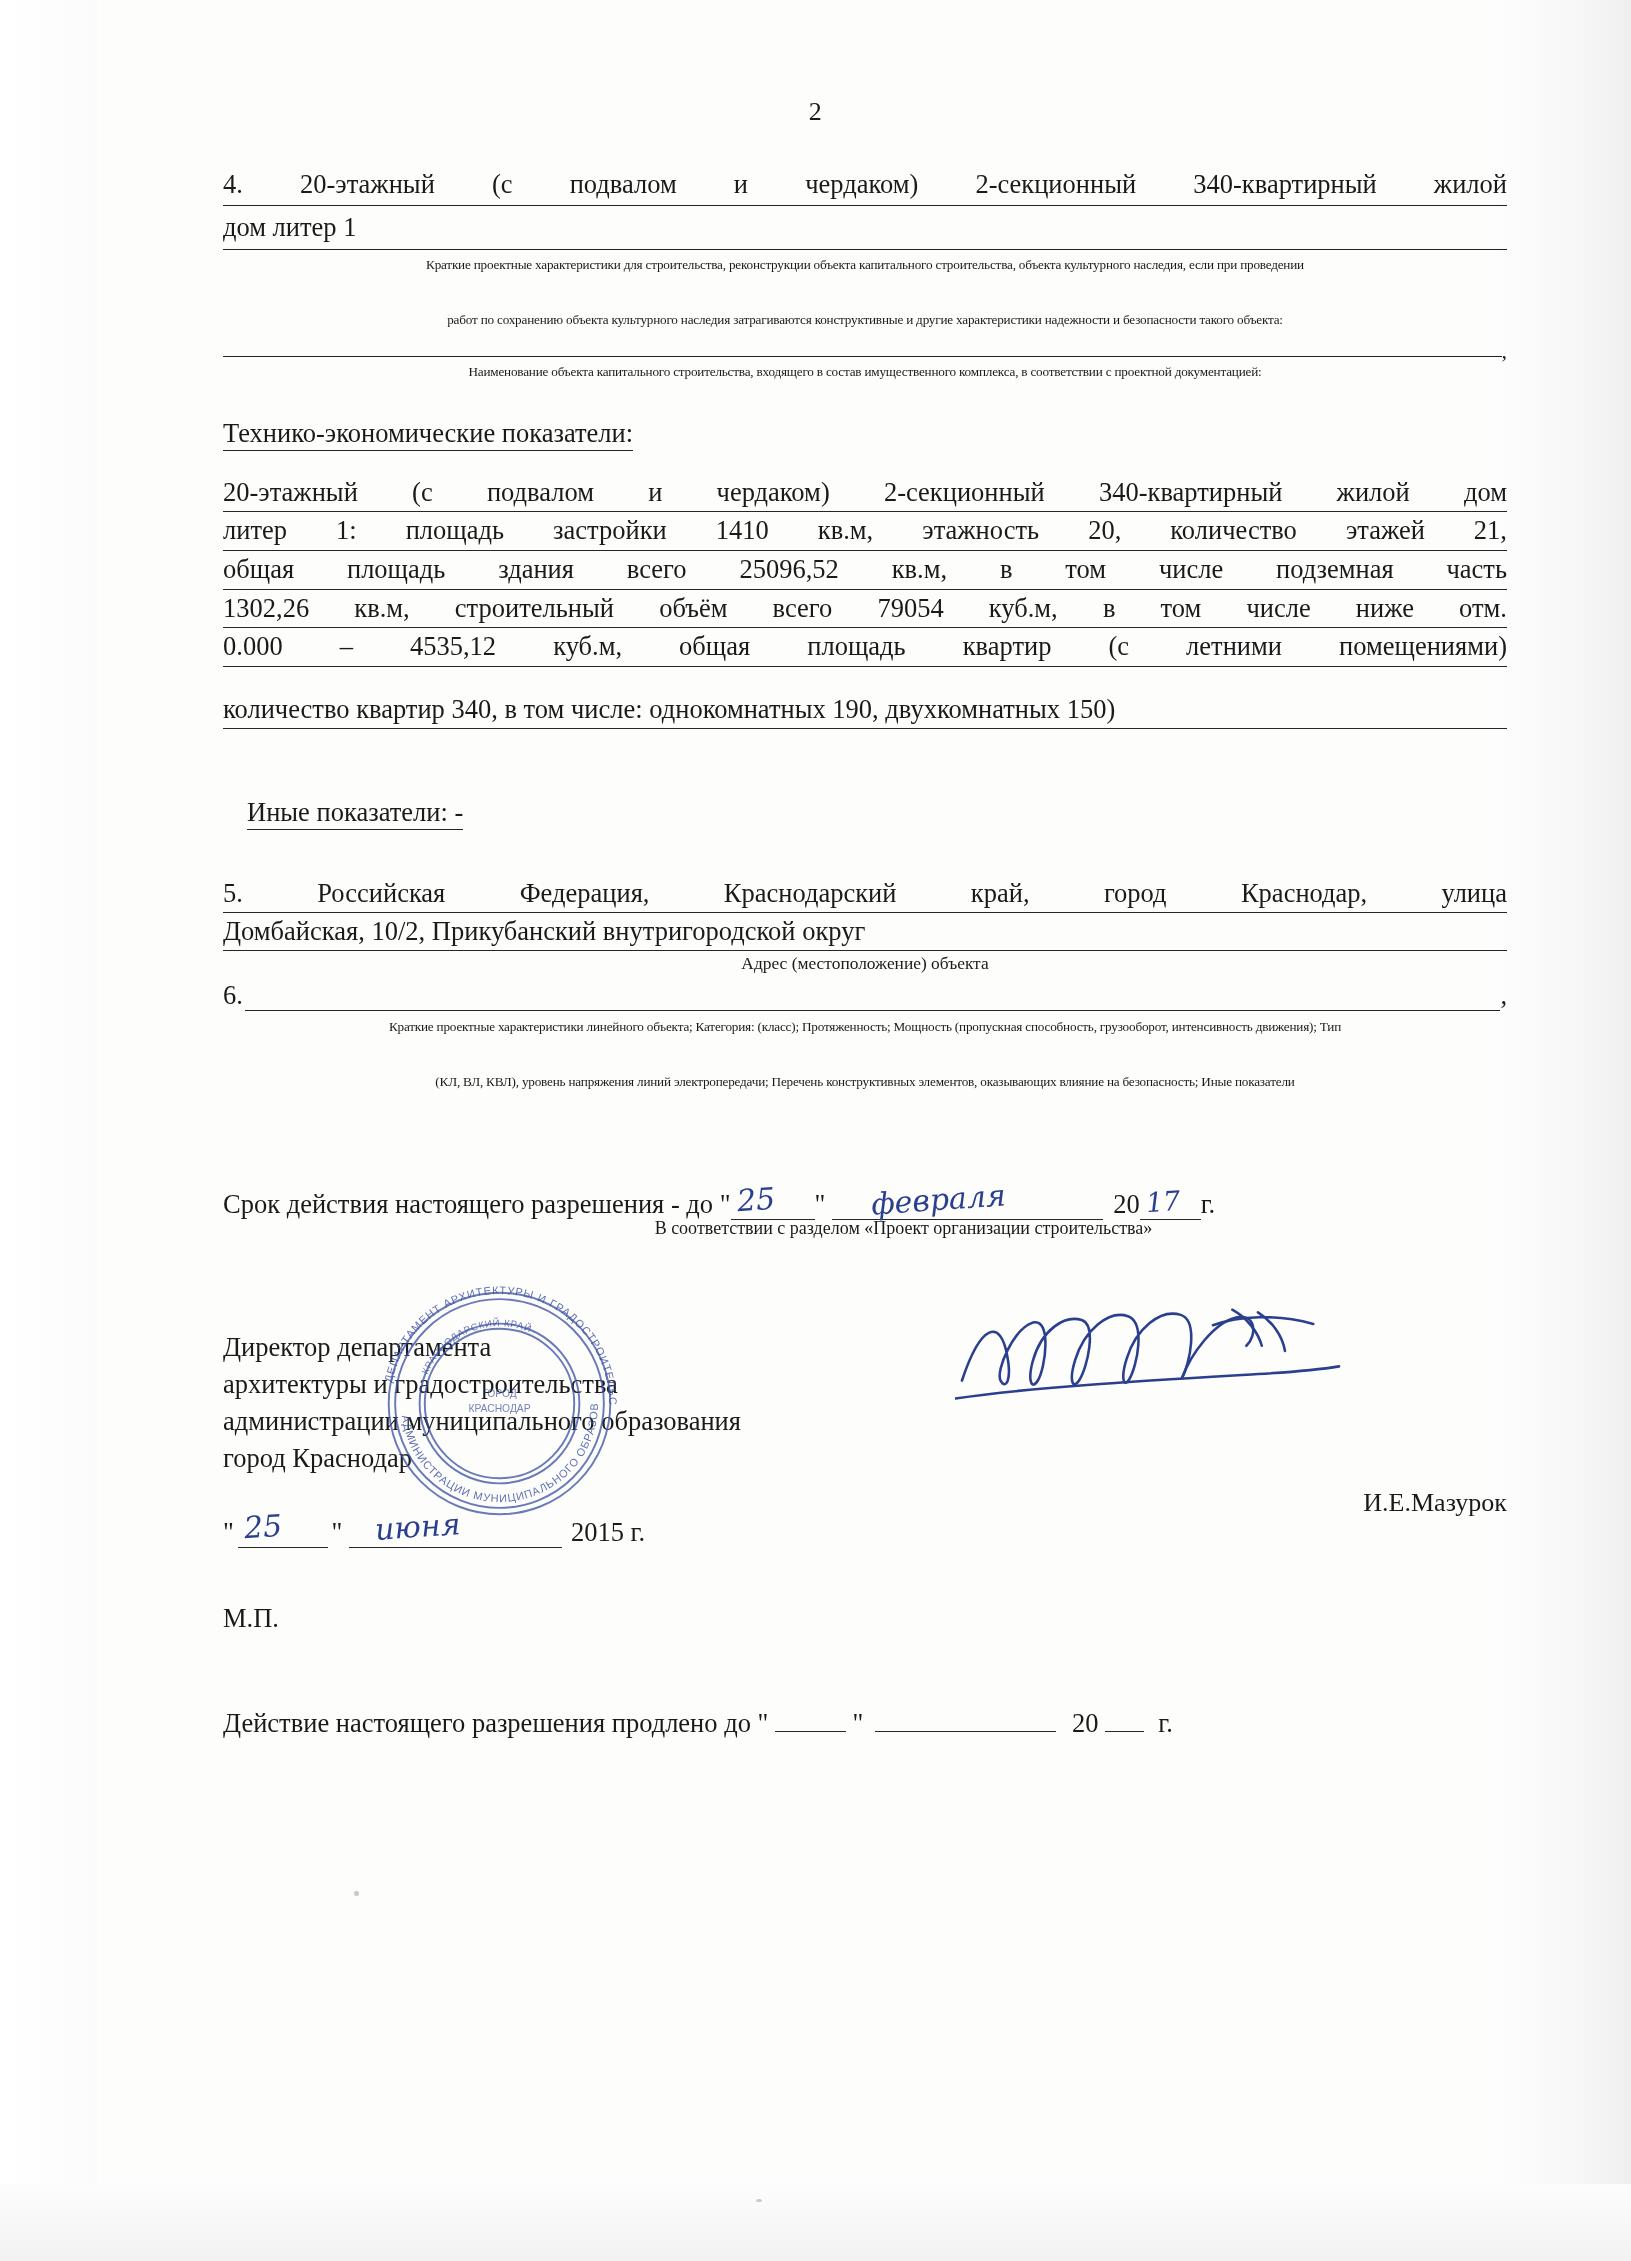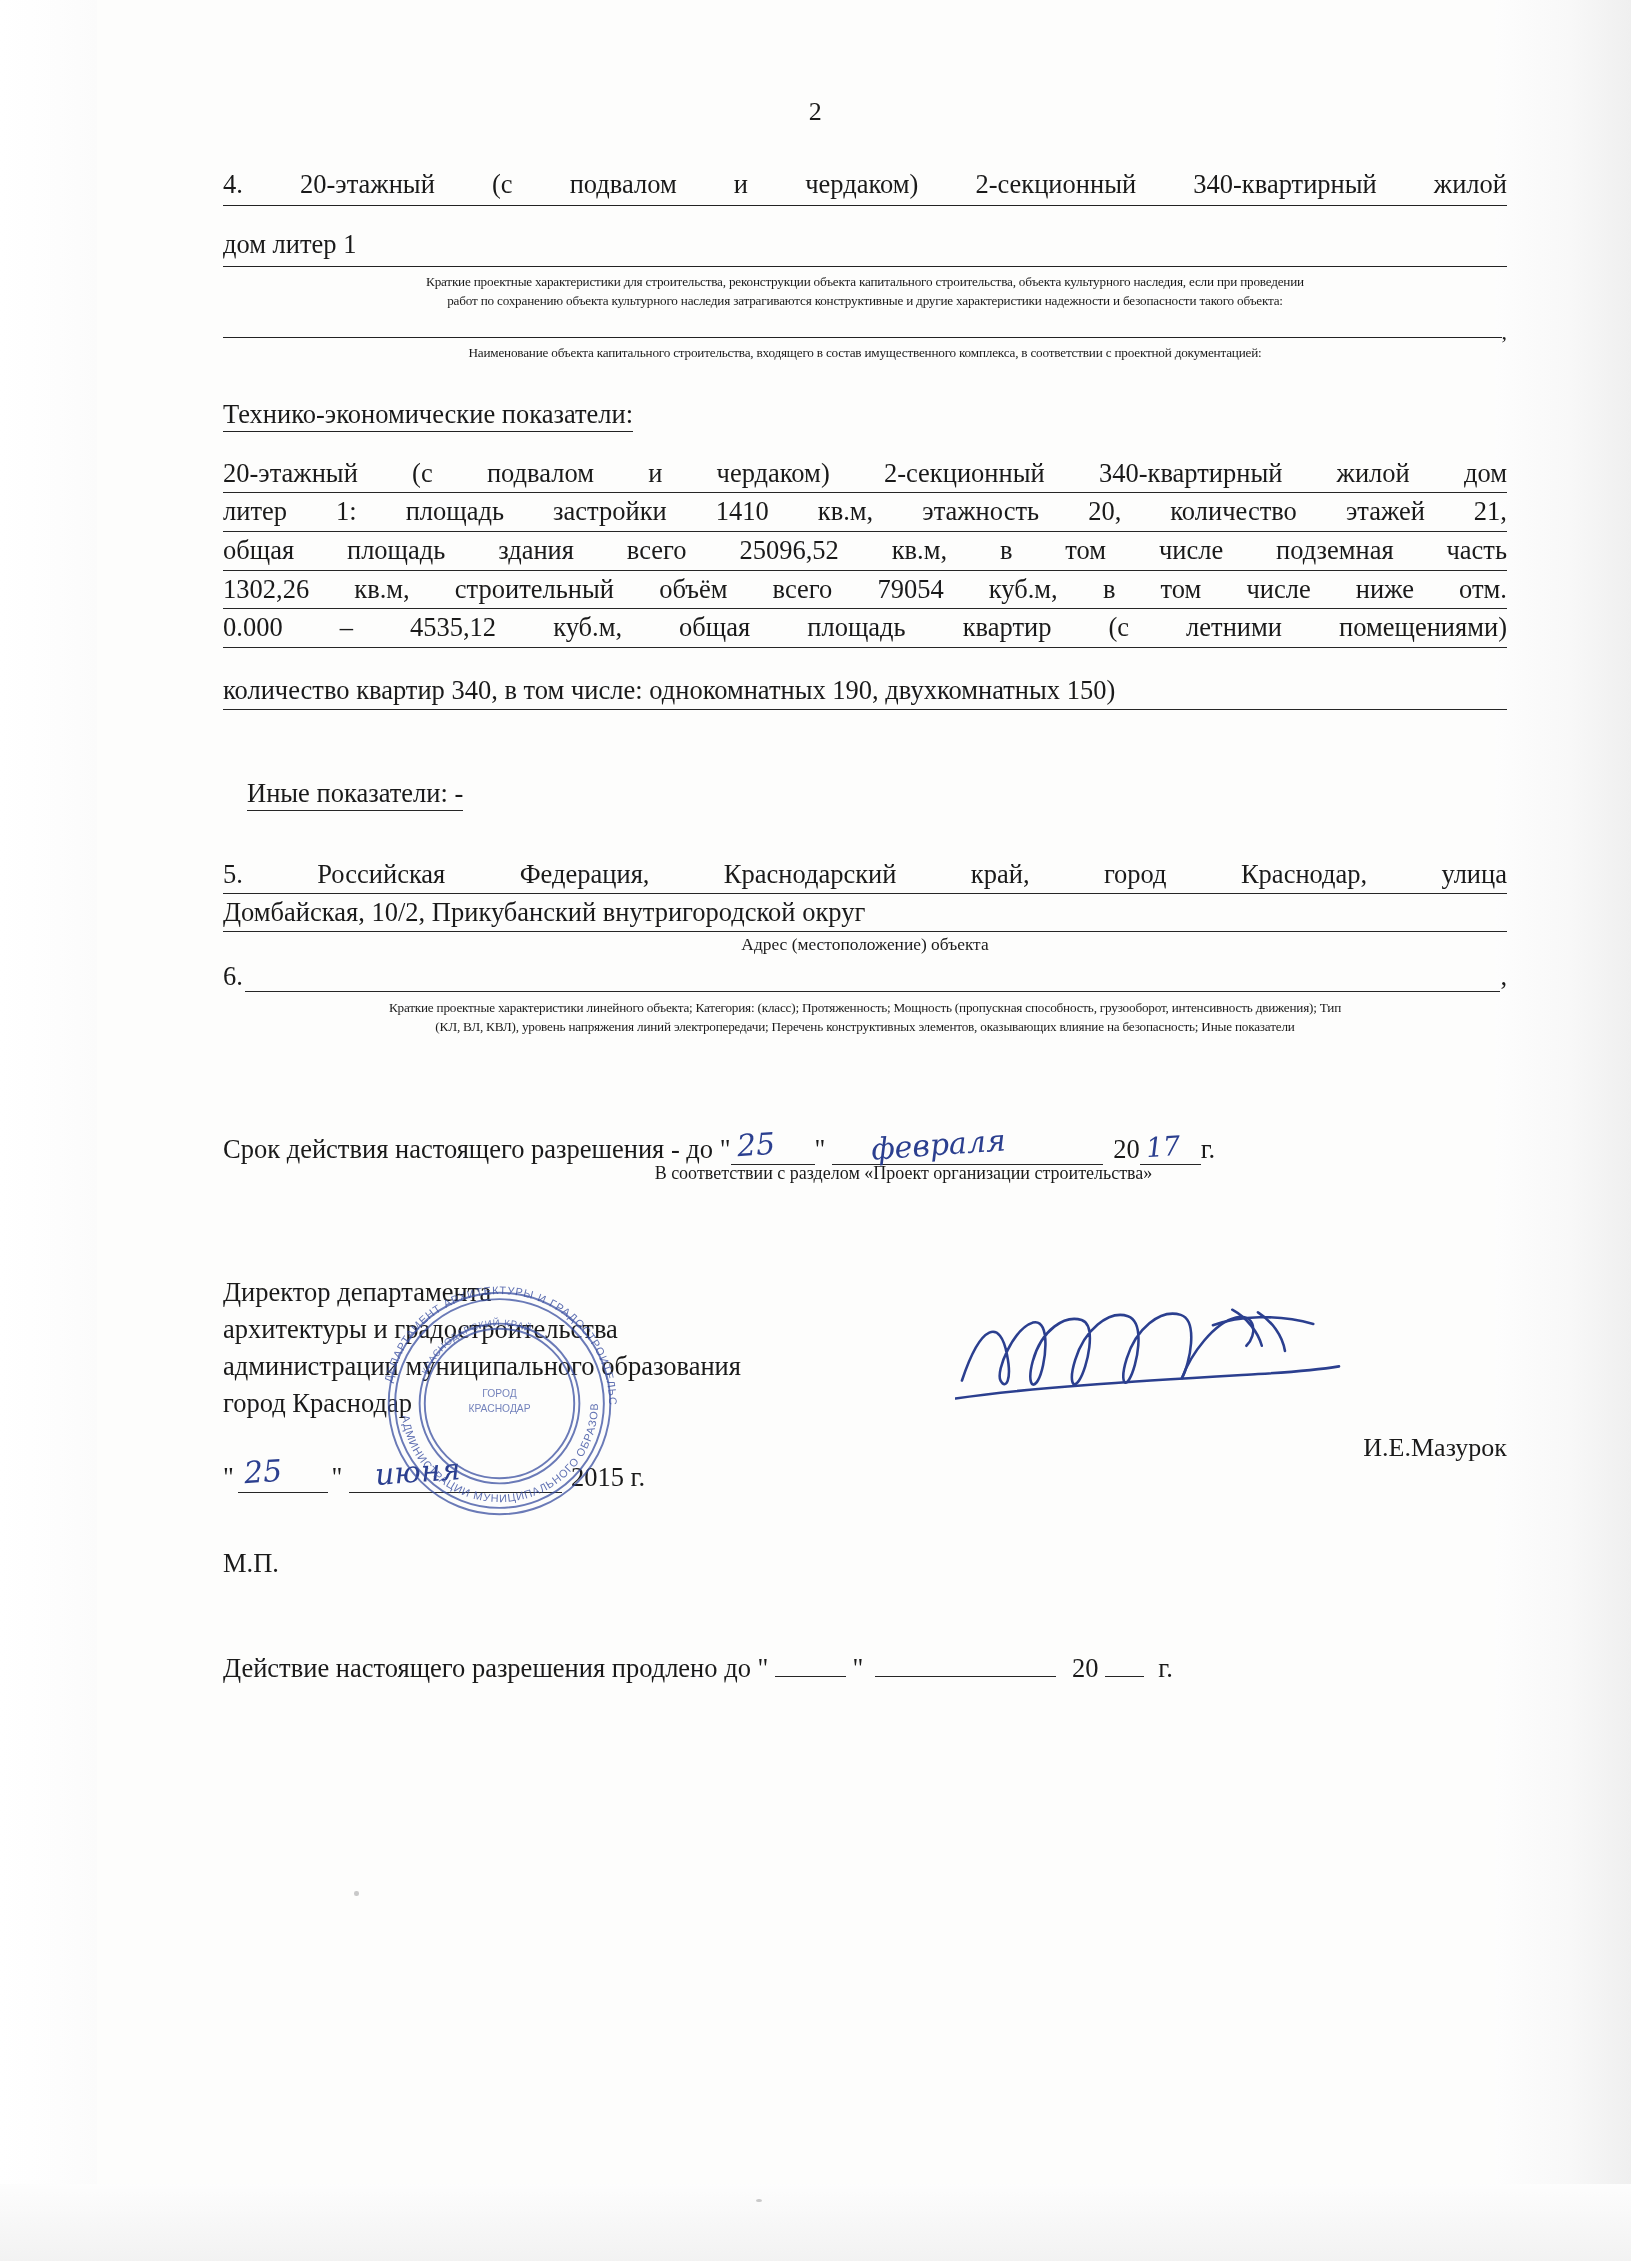--- a/index.html
+++ b/index.html
@@ -67,20 +67,21 @@
   }
   .small-caption {
     font-size: 13.2px;
     line-height: 19.4px;
     text-align: center;
     letter-spacing: -0.2px;
     margin: 0 auto;
   }
   .caption-wide {
     width: 1252px;
+    margin-top: 36px;
   }
   .rule {
     border-bottom: 1.3px solid #232323;
     height: 0;
   }
   .teo-title {
     font-size: 26.5px;
     margin-bottom: 20px;
   }
   .teo-lines div {
@@ -235,21 +236,21 @@
 
   <div class="page-number">2</div>
 
   <div class="content">
 
     <div>
       <div class="para underline-block justify-stretch" style="white-space:nowrap;">
         <span>4.</span>
         <span>20-этажный (с подвалом и чердаком) 2-секционный 340-квартирный  жилой</span>
       </div>
-      <div class="para underline-block" style="margin-top:19px;">дом литер 1</div>
+      <div class="para underline-block" style="margin-top:2px;">дом литер 1</div>
 
       <div class="small-caption caption-wide" style="margin-top:5.2px;">Краткие проектные характеристики для строительства, реконструкции объекта капитального строительства, объекта культурного наследия, если при проведении</div>
       <div class="small-caption caption-wide">работ по сохранению объекта культурного наследия затрагиваются конструктивные и другие характеристики надежности и безопасности такого объекта:</div>
 
       <div style="display:flex; align-items:flex-end; margin-top:14px;">
         <div class="rule" style="flex:1;"></div>
         <div style="font-size:22px; line-height:13px;">,</div>
       </div>
 
       <div class="small-caption caption-wide" style="margin-top:5px;">Наименование объекта капитального строительства, входящего в состав имущественного комплекса, в соответствии с проектной документацией:</div>

